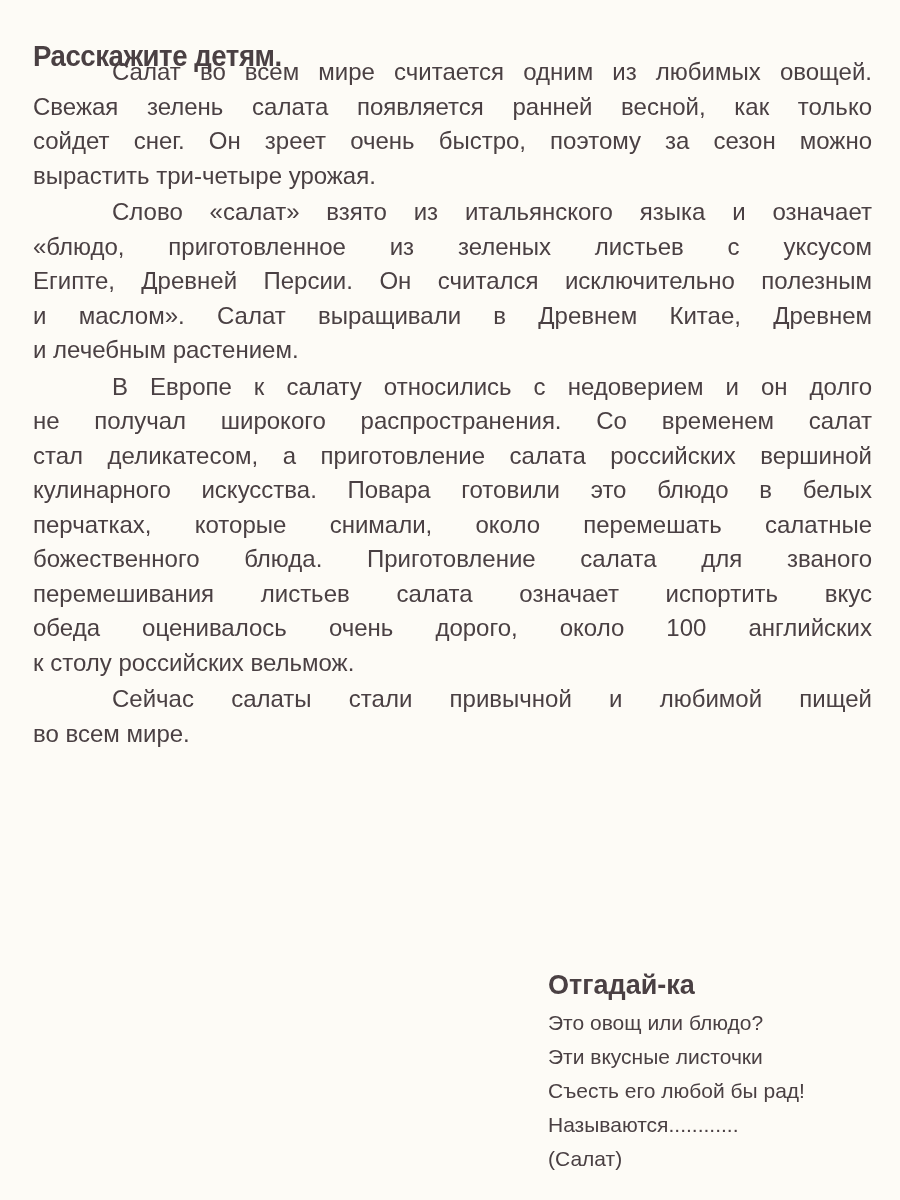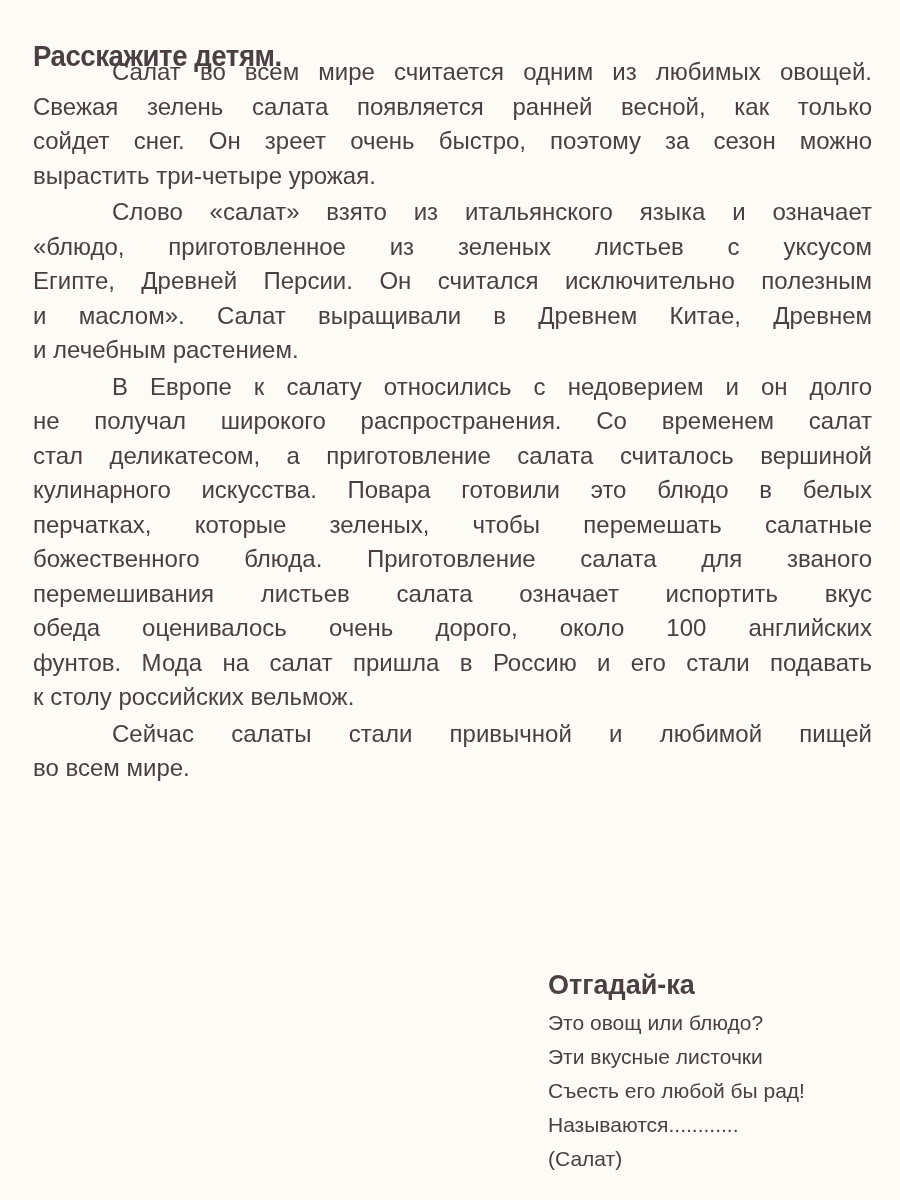--- a/index.html
+++ b/index.html
@@ -74,27 +74,26 @@
     <div class="line"><span class="inner">«блюдо, приготовленное из зеленых листьев с уксусом</span></div>
     <div class="line"><span class="inner">Египте, Древней Персии. Он считался исключительно полезным</span></div>
     <div class="line"><span class="inner">и маслом». Салат выращивали в Древнем Китае, Древнем</span></div>
     <div class="line last"><span class="inner">и лечебным растением.</span></div>
   </div>
   <div class="para-gap"></div>
 
   <div>
     <div class="line indent"><span class="inner">В Европе к салату относились с недоверием и он долго</span></div>
     <div class="line"><span class="inner">не получал широкого распространения. Со временем салат</span></div>
-    <div class="line"><span class="inner">стал деликатесом, а приготовление салата считалось вершиной</span></div>
+    <div class="line"><span class="inner">стал деликатесом, а приготовление салата российских вершиной</span></div>
     <div class="line"><span class="inner">кулинарного искусства. Повара готовили это блюдо в белых</span></div>
-    <div class="line"><span class="inner">перчатках, которые зеленых, чтобы перемешать салатные</span></div>
+    <div class="line"><span class="inner">перчатках, которые снимали, около перемешать салатные</span></div>
     <div class="line"><span class="inner">божественного блюда. Приготовление салата для званого</span></div>
     <div class="line"><span class="inner">перемешивания листьев салата означает испортить вкус</span></div>
     <div class="line"><span class="inner">обеда оценивалось очень дорого, около 100 английских</span></div>
-    <div class="line"><span class="inner">фунтов. Мода на салат пришла в Россию и его стали подавать</span></div>
     <div class="line last"><span class="inner">к столу российских вельмож.</span></div>
   </div>
   <div class="para-gap"></div>
 
   <div>
     <div class="line indent"><span class="inner">Сейчас салаты стали привычной и любимой пищей</span></div>
     <div class="line last"><span class="inner">во всем мире.</span></div>
   </div>
 </div>
 

